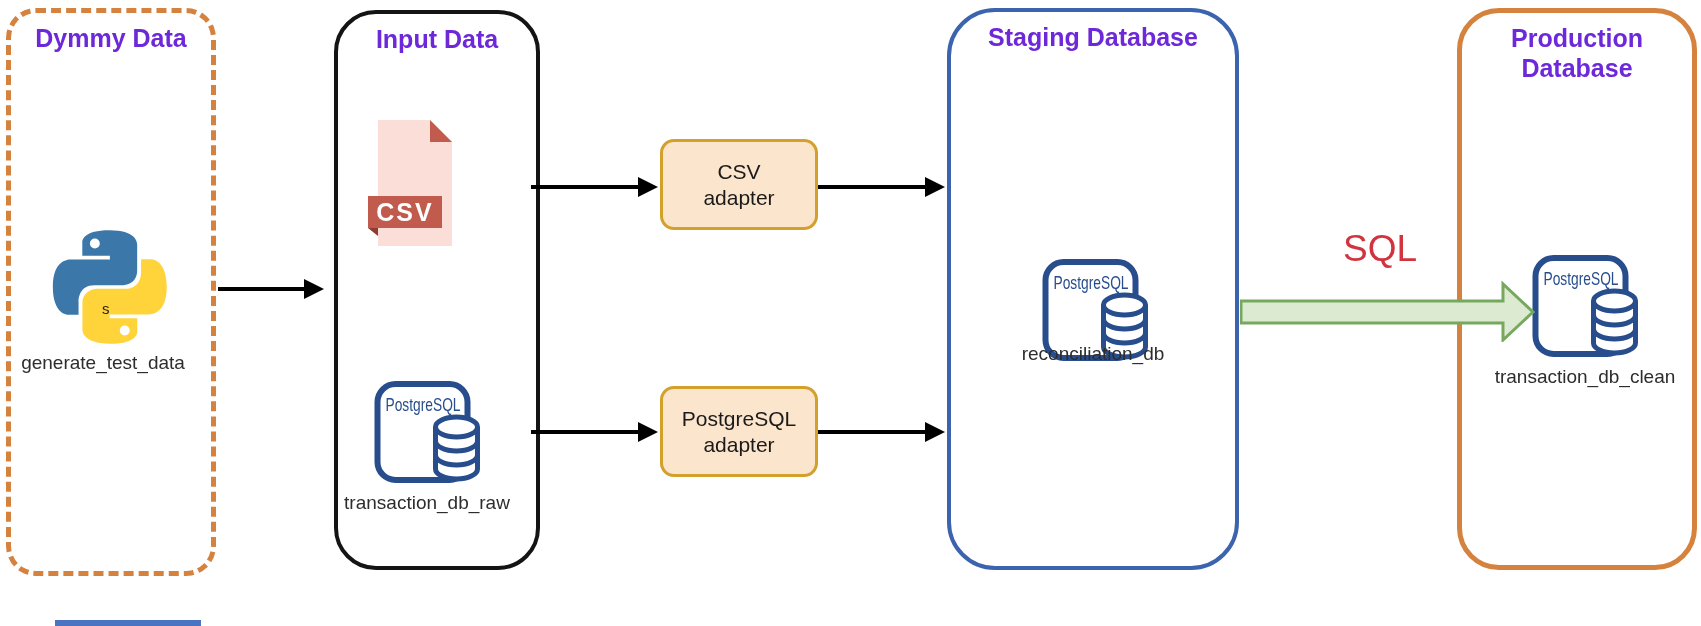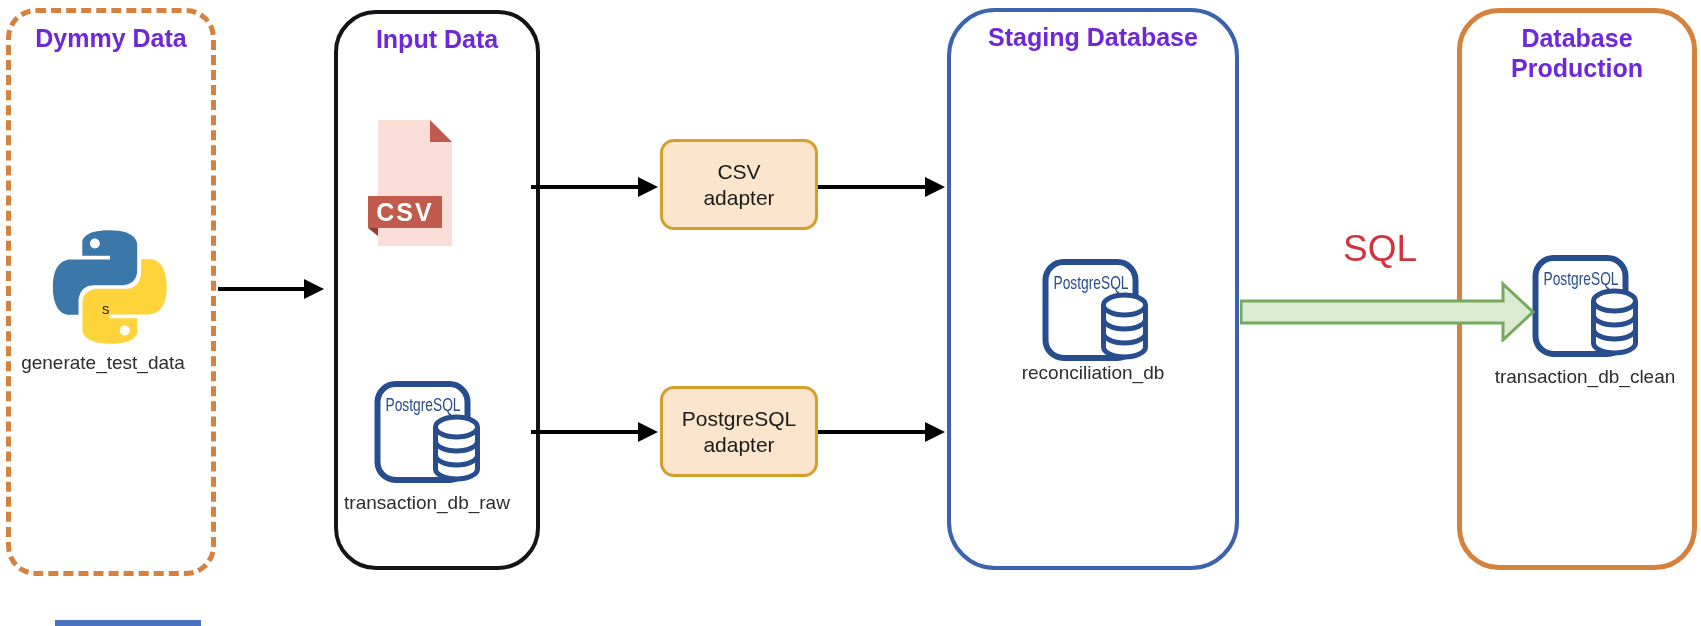--- a/index.html
+++ b/index.html
@@ -103,26 +103,26 @@
 
   <div class="harrow" style="left:818px;top:185px;width:107px;"></div>
   <div class="harrow" style="left:818px;top:430px;width:107px;"></div>
 
   <div class="group-box box-staging">
     <div class="box-title">Staging Database</div>
   </div>
   <svg class="svg-abs pg-svg pg-staging">
       <use href="#pg-icon"></use>
     </svg>
-  <div class="node-label" style="left:993px;top:362px;width:200px;">reconciliation_db</div>
+  <div class="node-label" style="left:993px;top:343px;width:200px;">reconciliation_db</div>
 
   <div class="group-box box-production">
     <div class="box-title">
+      <div>Production</div>
       <div>Database</div>
-      <div>Production</div>
     </div>
   </div>
   <svg class="svg-abs pg-svg pg-production">
       <use href="#pg-icon"></use>
     </svg>
   <div class="node-label" style="left:1480px;top:366px;width:210px;">transaction_db_clean</div>
 
   <div class="sql-label">SQL</div>
   <svg class="svg-abs green-arrow-svg" viewBox="0 0 298 62">
     <polygon points="1,21 263,21 263,4 293,32 263,60 263,43 1,43" fill="#dcead2" stroke="#76a85e" stroke-width="3" stroke-linejoin="miter"></polygon>

